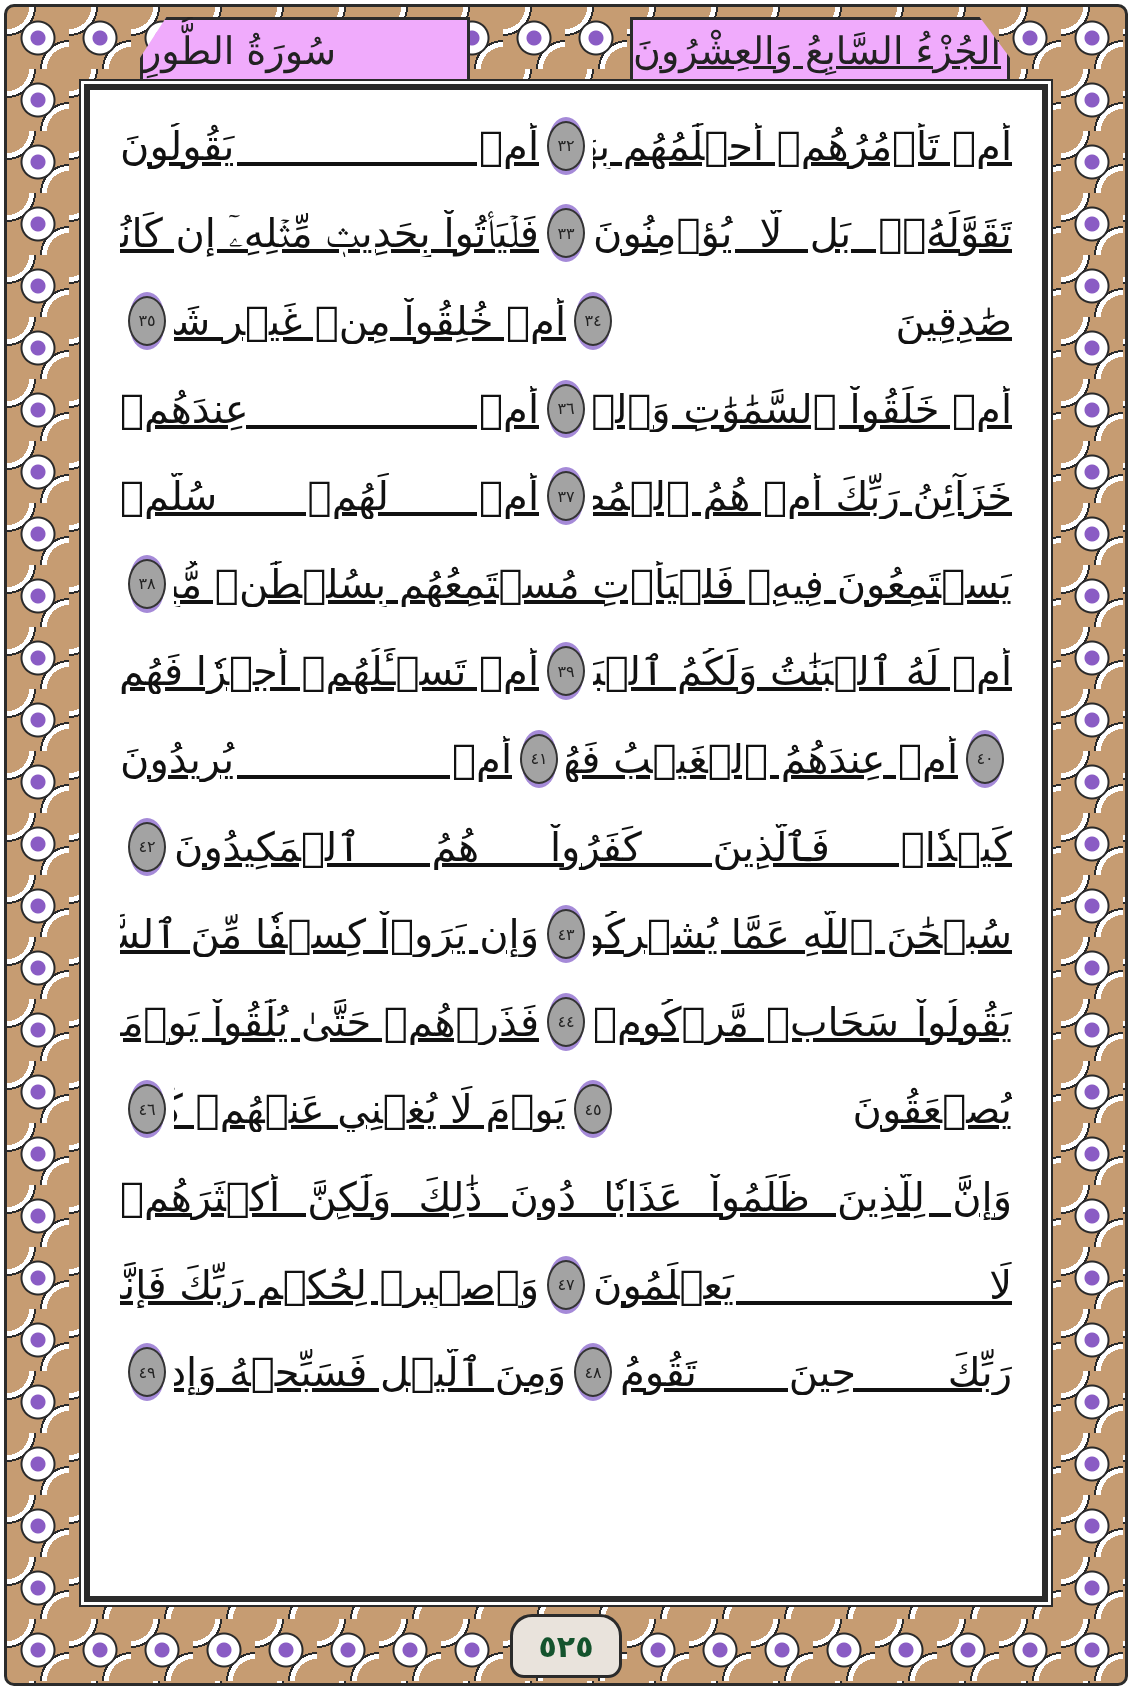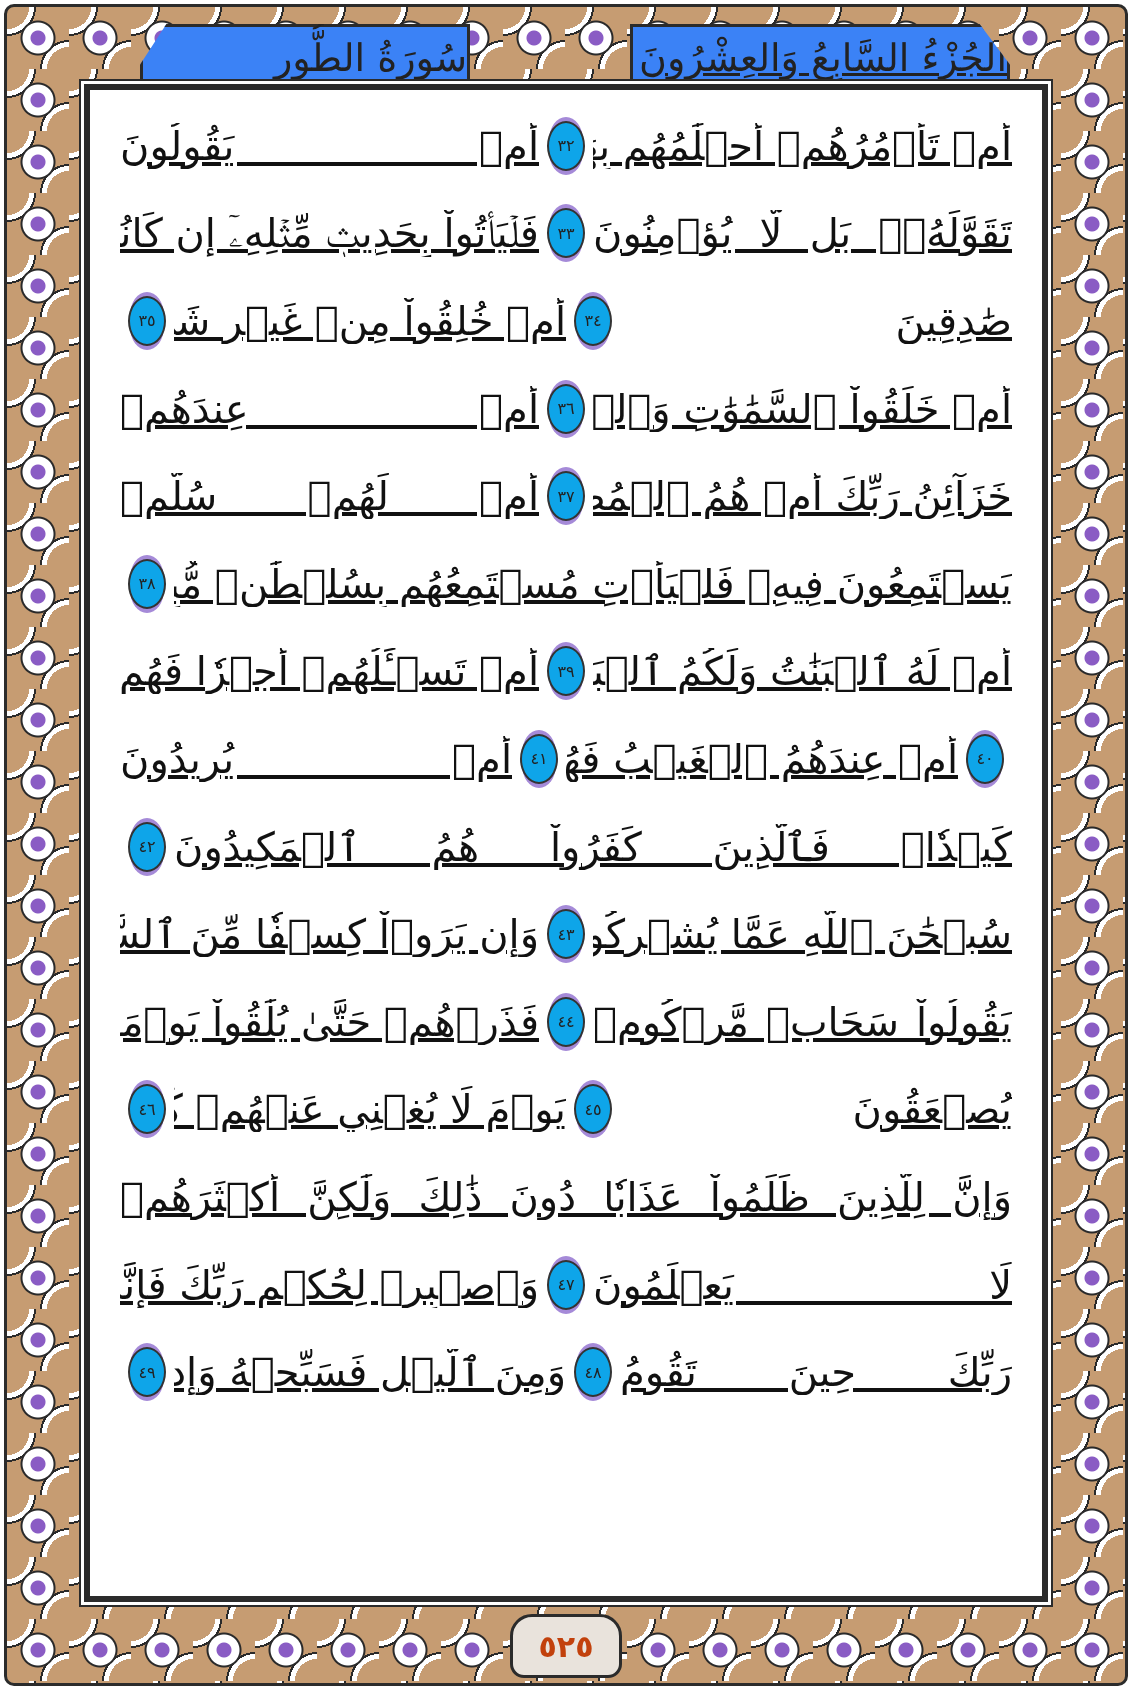--- a/index.html
+++ b/index.html
@@ -16,25 +16,25 @@
       radial-gradient(circle at 50% 50%, #ffffff 0 15px, transparent 16px),
       radial-gradient(circle at 50% 50%, #2a2a2a 0 17px, transparent 18px),
       radial-gradient(circle at 0 0, transparent 0 22px, #ffffff 22px 27px, #2a2a2a 27px 29px, transparent 29px),
       radial-gradient(circle at 100% 100%, transparent 0 22px, #ffffff 22px 27px, #2a2a2a 27px 29px, transparent 29px);
     background-size: 62px 62px;
     border: 3px solid #2b2b2b;
     box-sizing: border-box;
     border-radius: 10px;
   }
   .header-cartouche {
-    position: absolute; top: 24px; height: 68px;
-    background: #3b82f6;
+    position: absolute; top: 17px; height: 68px;
+    background: #f0abfc;
     border: 3px solid #2b2b2b;
     box-sizing: border-box;
-    display: flex; align-items: center; justify-content: flex-start;
+    display: flex; align-items: center; justify-content: flex-end;
     color: #222;
     font-size: 38px;
     direction: rtl;
   }
   .header-left { left: 140px; width: 330px; clip-path: polygon(8% 0, 100% 0, 100% 100%, 0 100%, 0 60%); }
   .header-right { left: 630px; width: 380px; clip-path: polygon(0 0, 92% 0, 100% 60%, 100% 100%, 0 100%); text-decoration: underline; }
   .panel {
     position: absolute; left: 84px; top: 84px; width: 964px; height: 1518px;
     background: #ffffff;
     border: 6px solid #2b2b2b;
@@ -54,35 +54,35 @@
     color: #111;
     white-space: nowrap;
     text-align: justify;
     text-align-last: justify;
   }
   .line span.t { flex: 1; text-align: justify; text-align-last: justify; display: block; overflow: hidden; text-decoration: underline; }
   .marker {
     display: inline-flex; align-items: center; justify-content: center;
     width: 34px; height: 46px; margin: 8px 8px; flex: none;
     border-radius: 50%;
-    background: #0ea5e9;
+    background: #a3a3a3;
     border: 2px solid #333;
     box-shadow: 0 -6px 0 -2px #a58ad8, 0 6px 0 -2px #a58ad8;
     font-size: 16px; color: #222;
     font-family: "DejaVu Sans", sans-serif;
   }
   .page-number {
     position: absolute; left: 510px; top: 1614px; width: 112px; height: 64px;
     background: #e9e3dc;
     border: 3px solid #2b2b2b;
     border-radius: 22px 22px 14px 14px;
     box-sizing: border-box;
     display: flex; align-items: center; justify-content: center;
     font-family: "DejaVu Sans", sans-serif;
-    font-size: 30px; font-weight: bold; color: #c2410c;
+    font-size: 30px; font-weight: bold; color: #14532d;
   }
 </style>
 </head>
 <body>
 
 <div class="frame"></div>
 
 <div class="header-cartouche header-right">
   <span>الجُزْءُ السَّابِعُ وَالعِشْرُونَ</span>
 </div>

